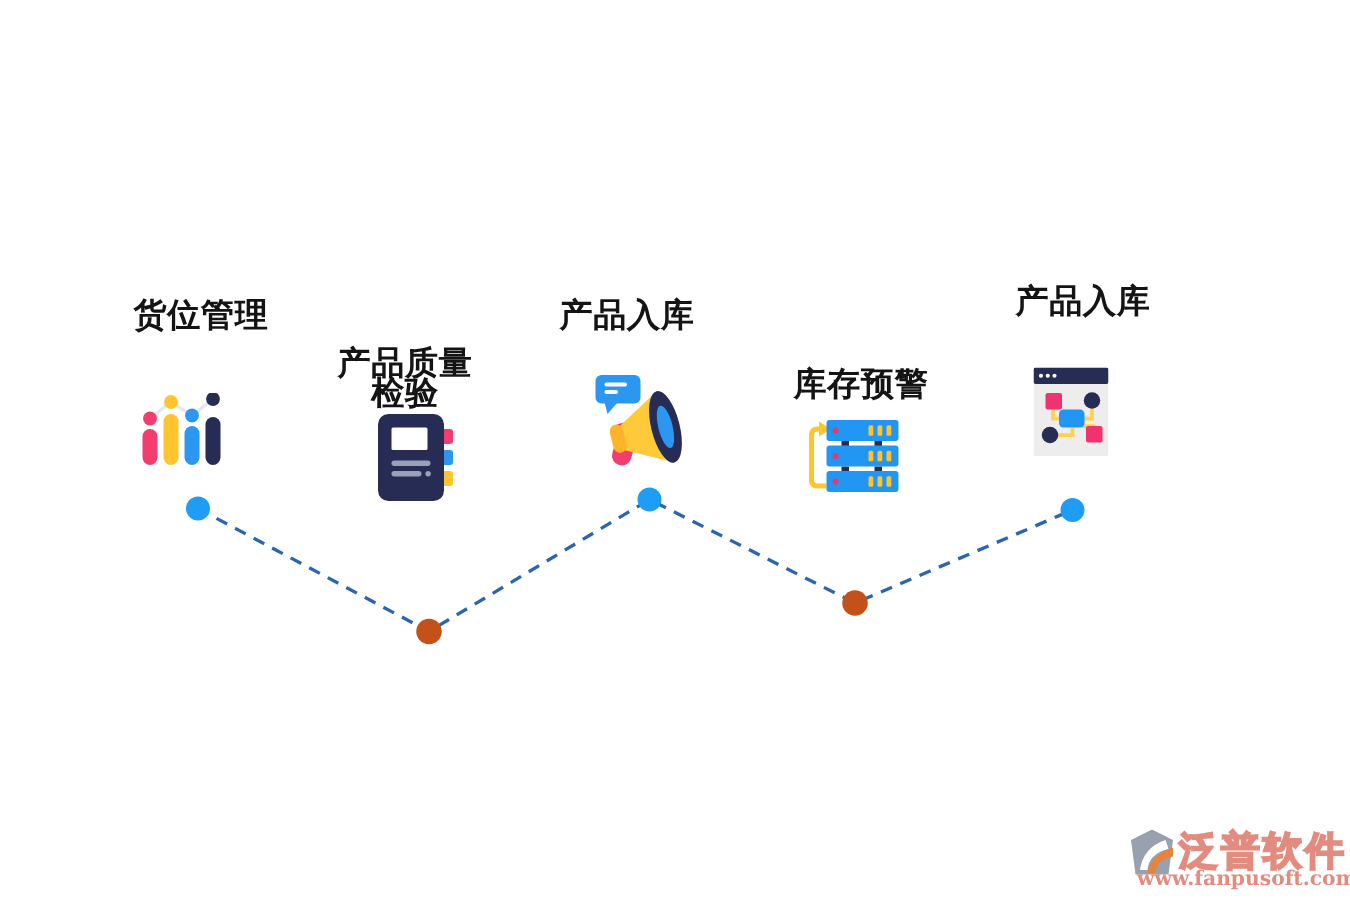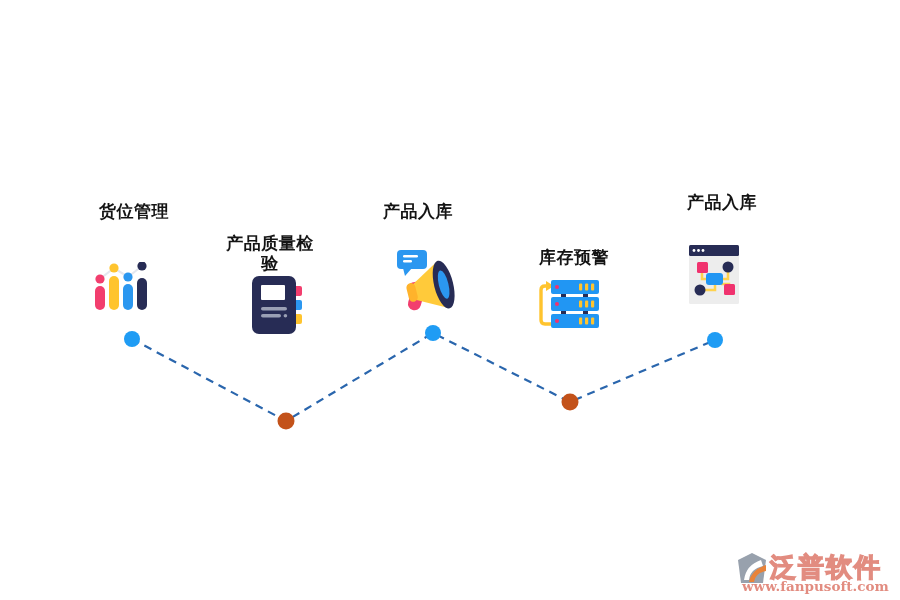--- a/index.html
+++ b/index.html
@@ -3,34 +3,34 @@
 <meta charset="utf-8">
 <style>
   html,body{margin:0;padding:0;background:#fff;}
   .canvas{
     position:relative;width:900px;height:600px;background:#ffffff;
     overflow:hidden;font-family:"DejaVu Sans","Liberation Sans",sans-serif;
   }
   
   .step-label{
     position:absolute;transform:translate(-50%,-50%);
-    font-weight:bold;font-size:17px;line-height:20px;color:#141414;
+    font-weight:bold;font-size:22px;line-height:20px;color:#141414;
     text-align:center;white-space:nowrap;letter-spacing:.5px;
   }
   .step-label.wrap{white-space:normal;width:96px;}
   
   .icon{position:absolute;}
   
   .dot{position:absolute;border-radius:50%;transform:translate(-50%,-50%);}
   .dot.sm{width:16px;height:16px;}
   .dot.lg{width:17px;height:17px;}
   
   .connector-layer{position:absolute;left:0;top:0;width:900px;height:600px;}
   
-  .watermark{position:absolute;right:24px;bottom:4px;width:140px;height:44px;}
+  .watermark{position:absolute;right:8px;bottom:4px;width:140px;height:44px;}
   .wm-logo{position:absolute;left:0;top:0;}
   .wm-brand{
     position:absolute;left:34px;top:-2px;
     font-size:26px;font-weight:bold;letter-spacing:2px;
     color:#fbe3de;-webkit-text-stroke:1.3px #e28c80;white-space:nowrap;
   }
   .wm-url{
     position:absolute;left:6px;top:26px;
     font-family:"DejaVu Serif","Liberation Serif",serif;
     font-size:13.5px;font-weight:bold;color:#e28c80;white-space:nowrap;

